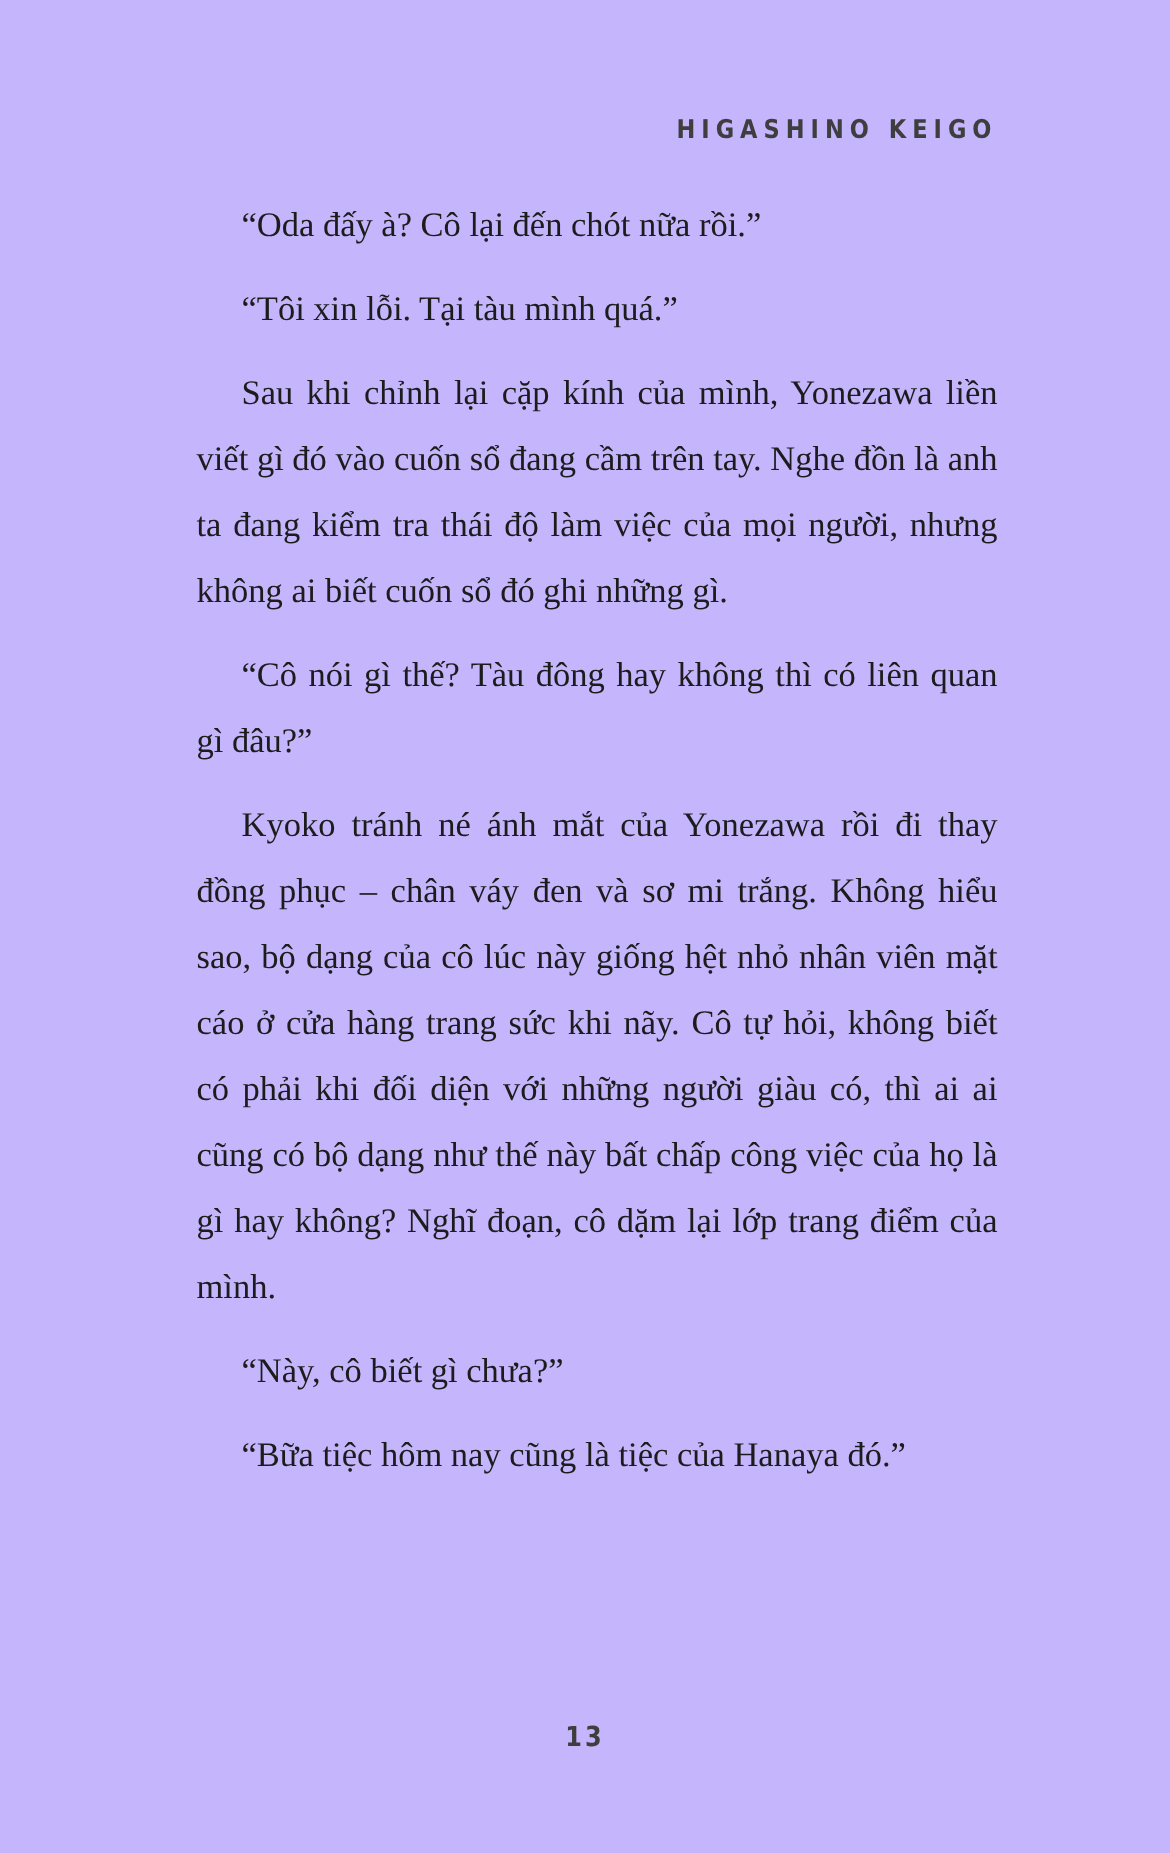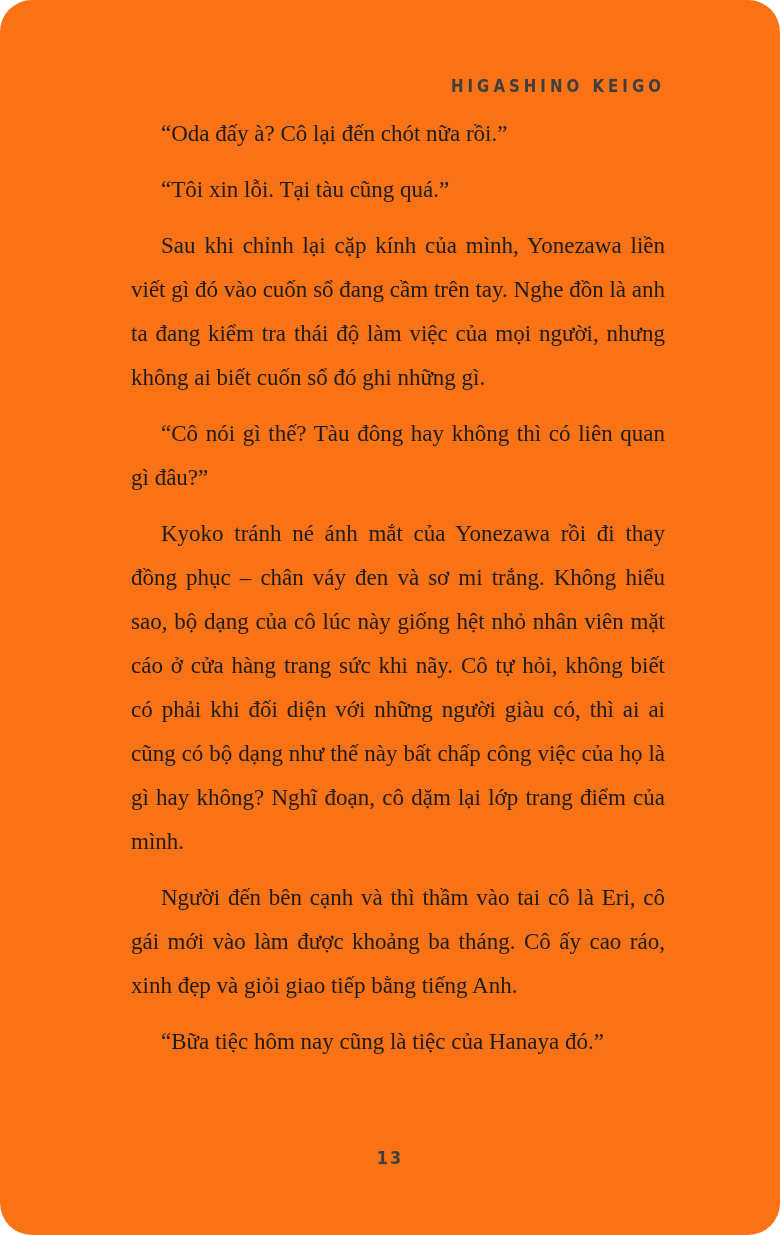--- a/index.html
+++ b/index.html
@@ -4,44 +4,43 @@
 <style>
   html, body {
     margin: 0;
     padding: 0;
     background: #ffffff;
   }
   .page {
     position: relative;
     width: 780px;
     height: 1235px;
-    background: #f97316;
+    background: #c4b5fd;
     overflow: hidden;
     font-family: "Liberation Serif", serif;
     color: #1c1c1c;
-    border-radius: 32px;
   }
   .running-header {
     position: absolute;
     top: 76px;
     left: 131px;
     width: 534px;
     text-align: right;
     font-family: "DejaVu Sans", sans-serif;
     font-weight: bold;
     font-size: 15px;
     letter-spacing: 4px;
     color: #3e3e3e;
     transform: scaleY(1.15);
     transform-origin: top right;
     white-space: nowrap;
   }
   .body-text {
     position: absolute;
-    top: 112px;
+    top: 128px;
     left: 131px;
     width: 534px;
   }
   .body-text p {
     margin: 0 0 12px 0;
     font-size: 23px;
     line-height: 44px;
     text-align: justify;
     text-indent: 30px;
     color: #1c1c1c;
@@ -67,23 +66,23 @@
 </style>
 </head>
 <body>
 
 <div class="page">
 
   <div class="running-header">HIGASHINO KEIGO</div>
 
   <div class="body-text">
     <p>“Oda đấy à? Cô lại đến chót nữa rồi.”</p>
-    <p>“Tôi xin lỗi. Tại tàu cũng quá.”</p>
+    <p>“Tôi xin lỗi. Tại tàu mình quá.”</p>
     <p>Sau khi chỉnh lại cặp kính của mình, Yonezawa liền viết gì đó vào cuốn sổ đang cầm trên tay. Nghe đồn là anh ta đang kiểm tra thái độ làm việc của mọi người, nhưng không ai biết cuốn sổ đó ghi những gì.</p>
     <p>“Cô nói gì thế? Tàu đông hay không thì có liên quan gì đâu?”</p>
     <p>Kyoko tránh né ánh mắt của Yonezawa rồi đi thay đồng phục – chân váy đen và sơ mi trắng. Không hiểu sao, bộ dạng của cô lúc này giống hệt nhỏ nhân viên mặt cáo ở cửa hàng trang sức khi nãy. Cô tự hỏi, không biết có phải khi đối diện với những người giàu có, thì ai ai cũng có bộ dạng như thế này bất chấp công việc của họ là gì hay không? Nghĩ đoạn, cô dặm lại lớp trang điểm của mình.</p>
-    <p>Người đến bên cạnh và thì thầm vào tai cô là Eri, cô gái mới vào làm được khoảng ba tháng. Cô ấy cao ráo, xinh đẹp và giỏi giao tiếp bằng tiếng Anh.</p>
+    <p>“Này, cô biết gì chưa?”</p>
     <p><span>“Bữa tiệc hôm nay cũng là tiệc của </span><span class="italic-term">Hanaya</span><span> đó.”</span></p>
   </div>
 
   <div class="page-number">13</div>
 
 </div>
 
 </body></html>

